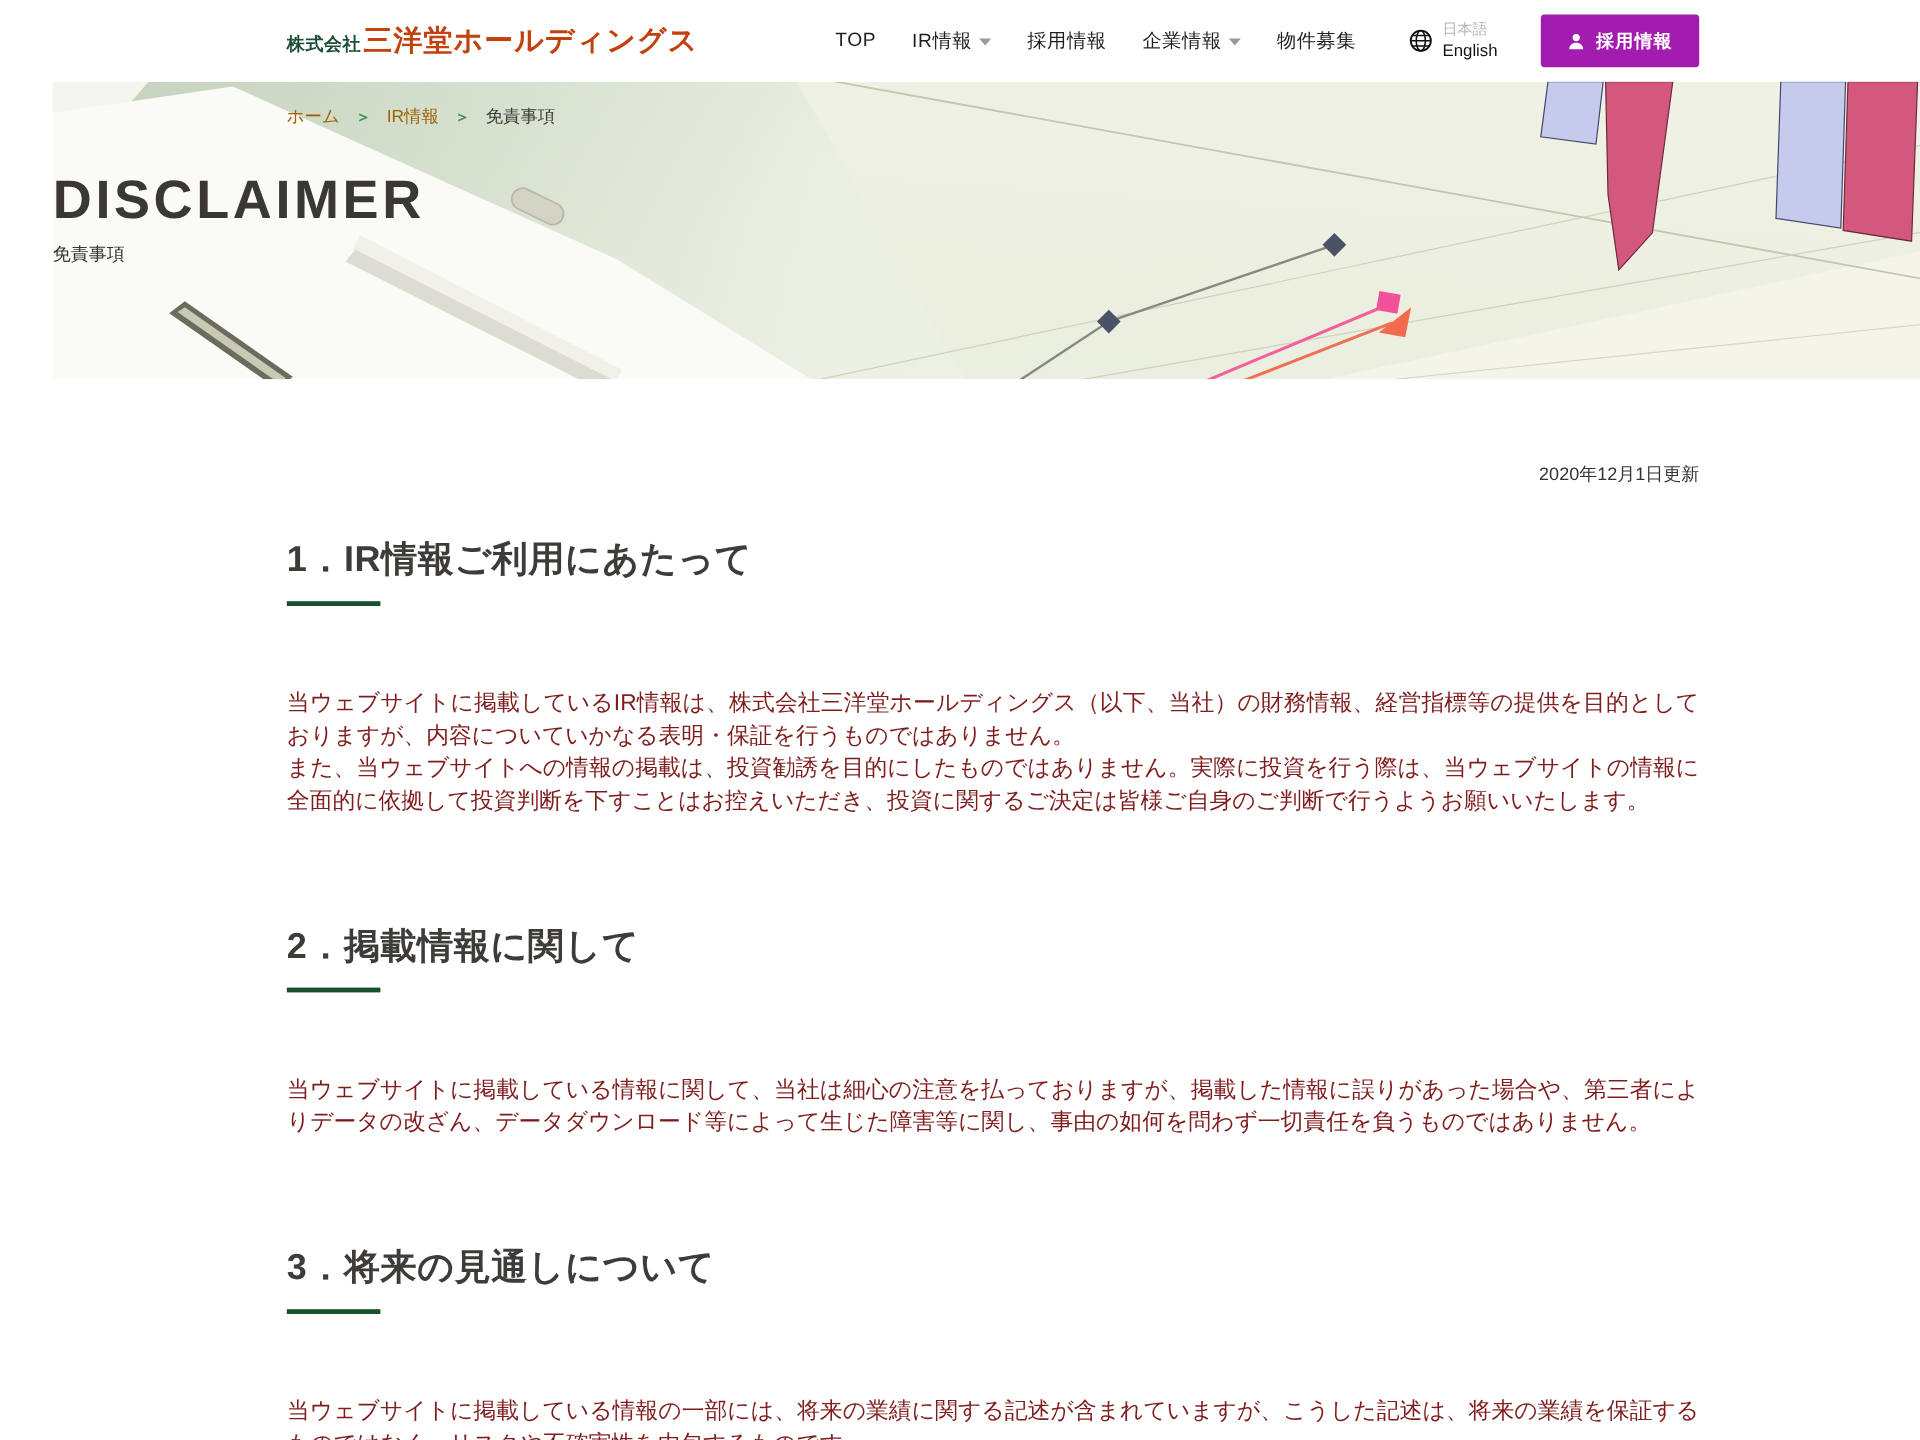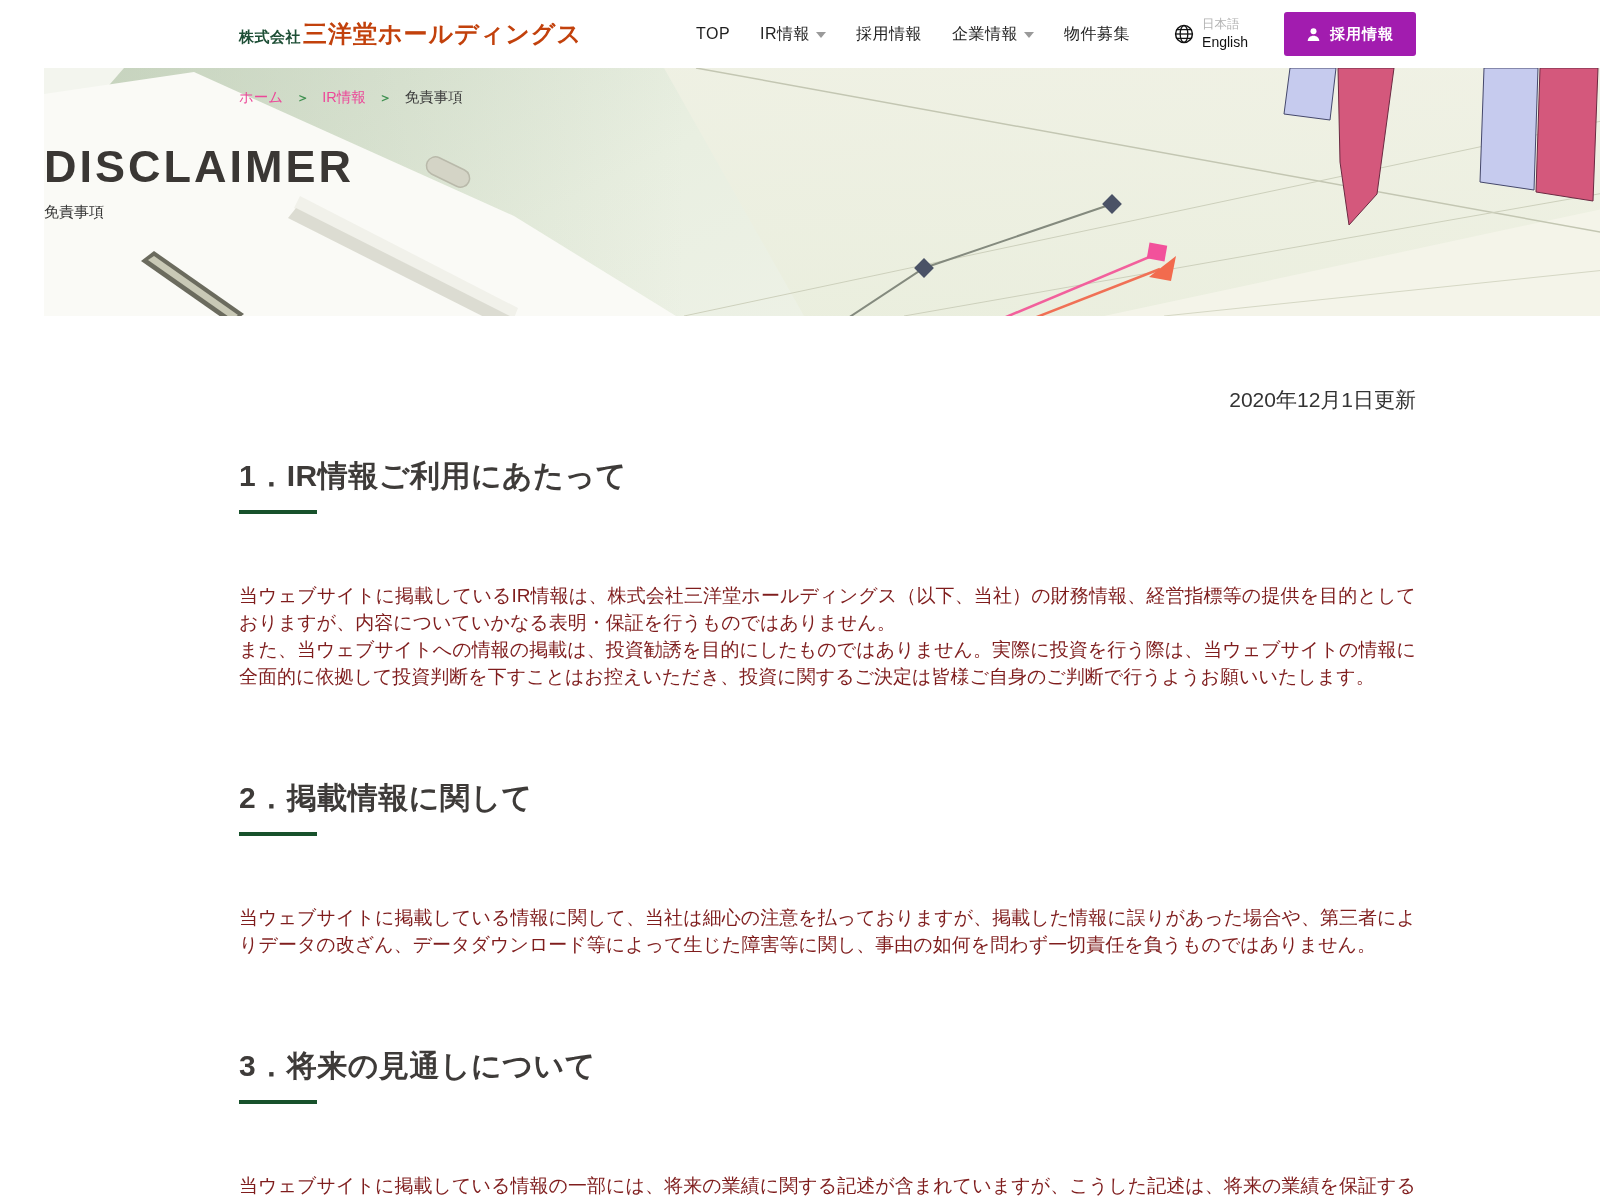--- a/index.html
+++ b/index.html
@@ -19,29 +19,29 @@
   .globe{display:flex;align-items:center;}
   .lang-col{display:flex;flex-direction:column;line-height:1.35;}
   .lang-ja{font-size:12.5px;color:#b3b3b3;}
   .lang-en{font-size:14px;color:#111;font-weight:500;}
   .recruit-btn{display:flex;align-items:center;justify-content:center;gap:9px;width:132px;height:44px;background:#a21caf;color:#fff;font-size:15px;font-weight:600;border-radius:3px;cursor:pointer;text-decoration:none;letter-spacing:1px;}
 
   
   .hero{position:relative;height:248px;overflow:hidden;}
   .hero-bg{position:absolute;inset:0;width:100%;height:100%;display:block;}
   .breadcrumb{position:absolute;top:20px;left:195px;display:flex;align-items:center;gap:13px;font-size:14.5px;color:#3a3a3a;z-index:2;}
-  .breadcrumb a{color:#ec4899;text-decoration:none;cursor:pointer;}
+  .breadcrumb a{color:#a16207;text-decoration:none;cursor:pointer;}
   .breadcrumb .sep{color:#3f9050;font-size:13px;font-weight:700;}
   .hero-titles{position:relative;z-index:2;text-align:left;padding-top:76px;}
   .hero-title{margin:0;font-size:45px;font-weight:600;color:#3a3734;letter-spacing:3px;line-height:1;}
   .hero-subtitle{margin:14px 0 0 0;font-size:15px;color:#333;font-weight:500;}
 
   
   .content{padding:70px 228px 0 195px;box-sizing:border-box;}
-  .updated{margin:0;text-align:right;font-size:21px;color:#333;}
+  .updated{margin:0;text-align:right;font-size:15px;color:#333;}
   .sec h2{margin:40px 0 0 0;font-size:30px;line-height:44px;font-weight:600;color:#3e3b39;letter-spacing:.5px;}
   .sec .rule{width:78px;height:4px;background:#17512b;margin-top:12px;}
   .sec .body{margin:68px 0 0 0;font-size:19px;line-height:27px;color:#7f1d1d;white-space:pre-line;text-align:justify;}
   .sec{margin-top:0;}
   .sec + .sec h2{margin-top:86px;}
 
   
   .scrollbar{position:absolute;top:0;right:0;width:16px;height:1200px;background:#fbfbfb;border-left:1px solid #ededed;box-sizing:border-box;z-index:20;}
   .scrollbar .thumb{position:absolute;top:7px;left:0;width:16px;height:455px;background:#787878;}
 </style>

